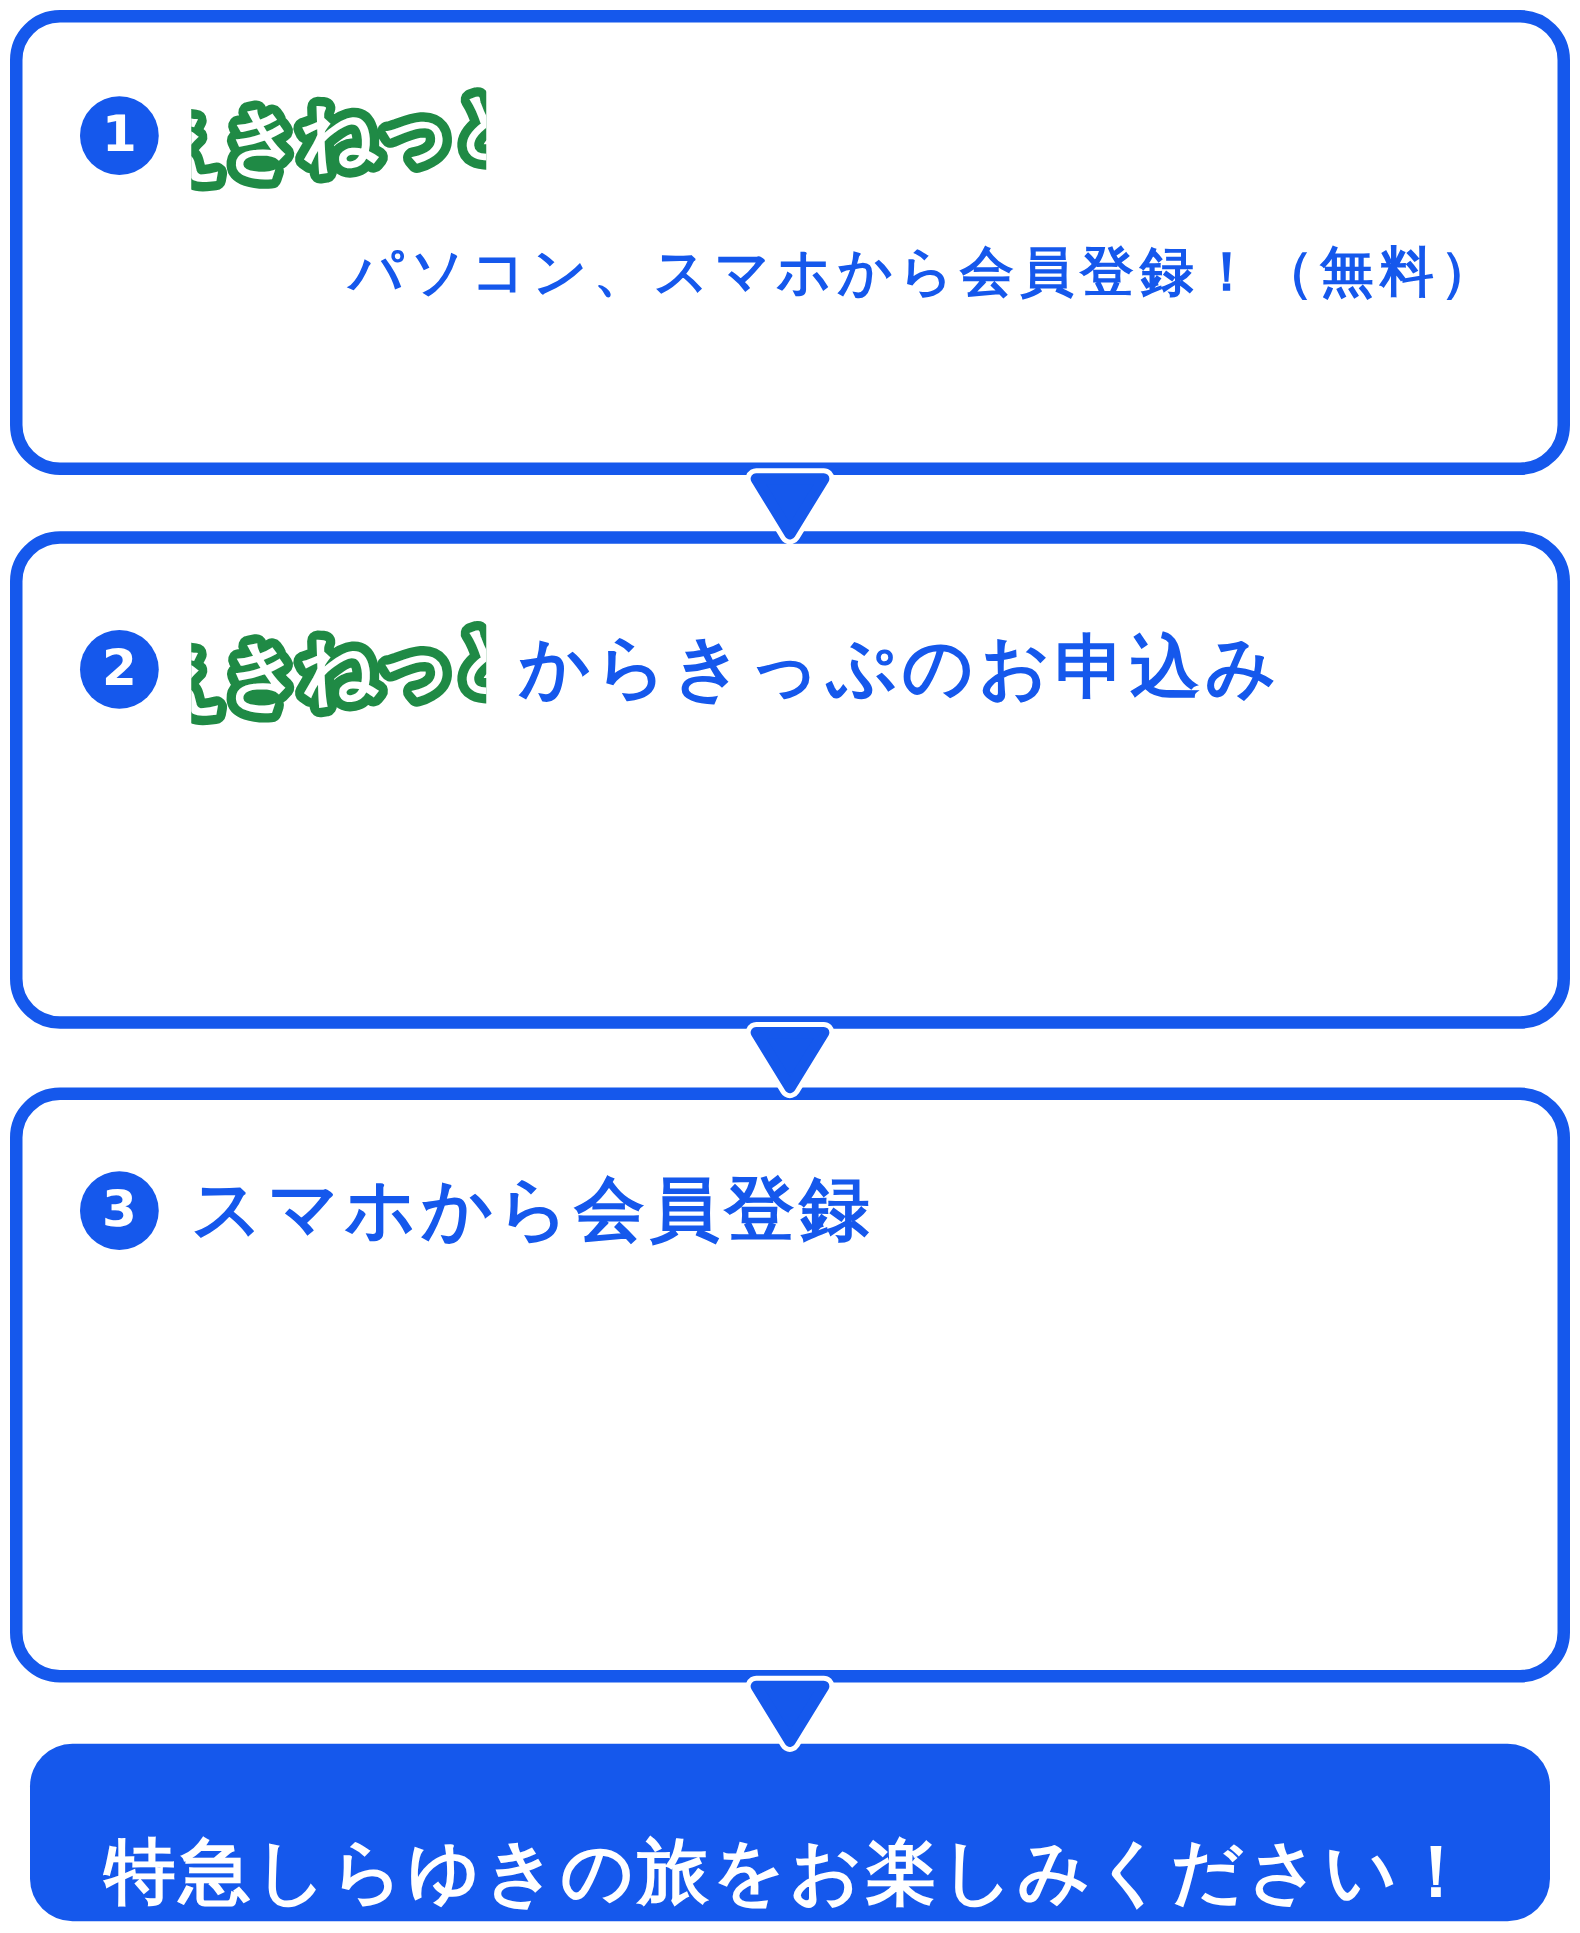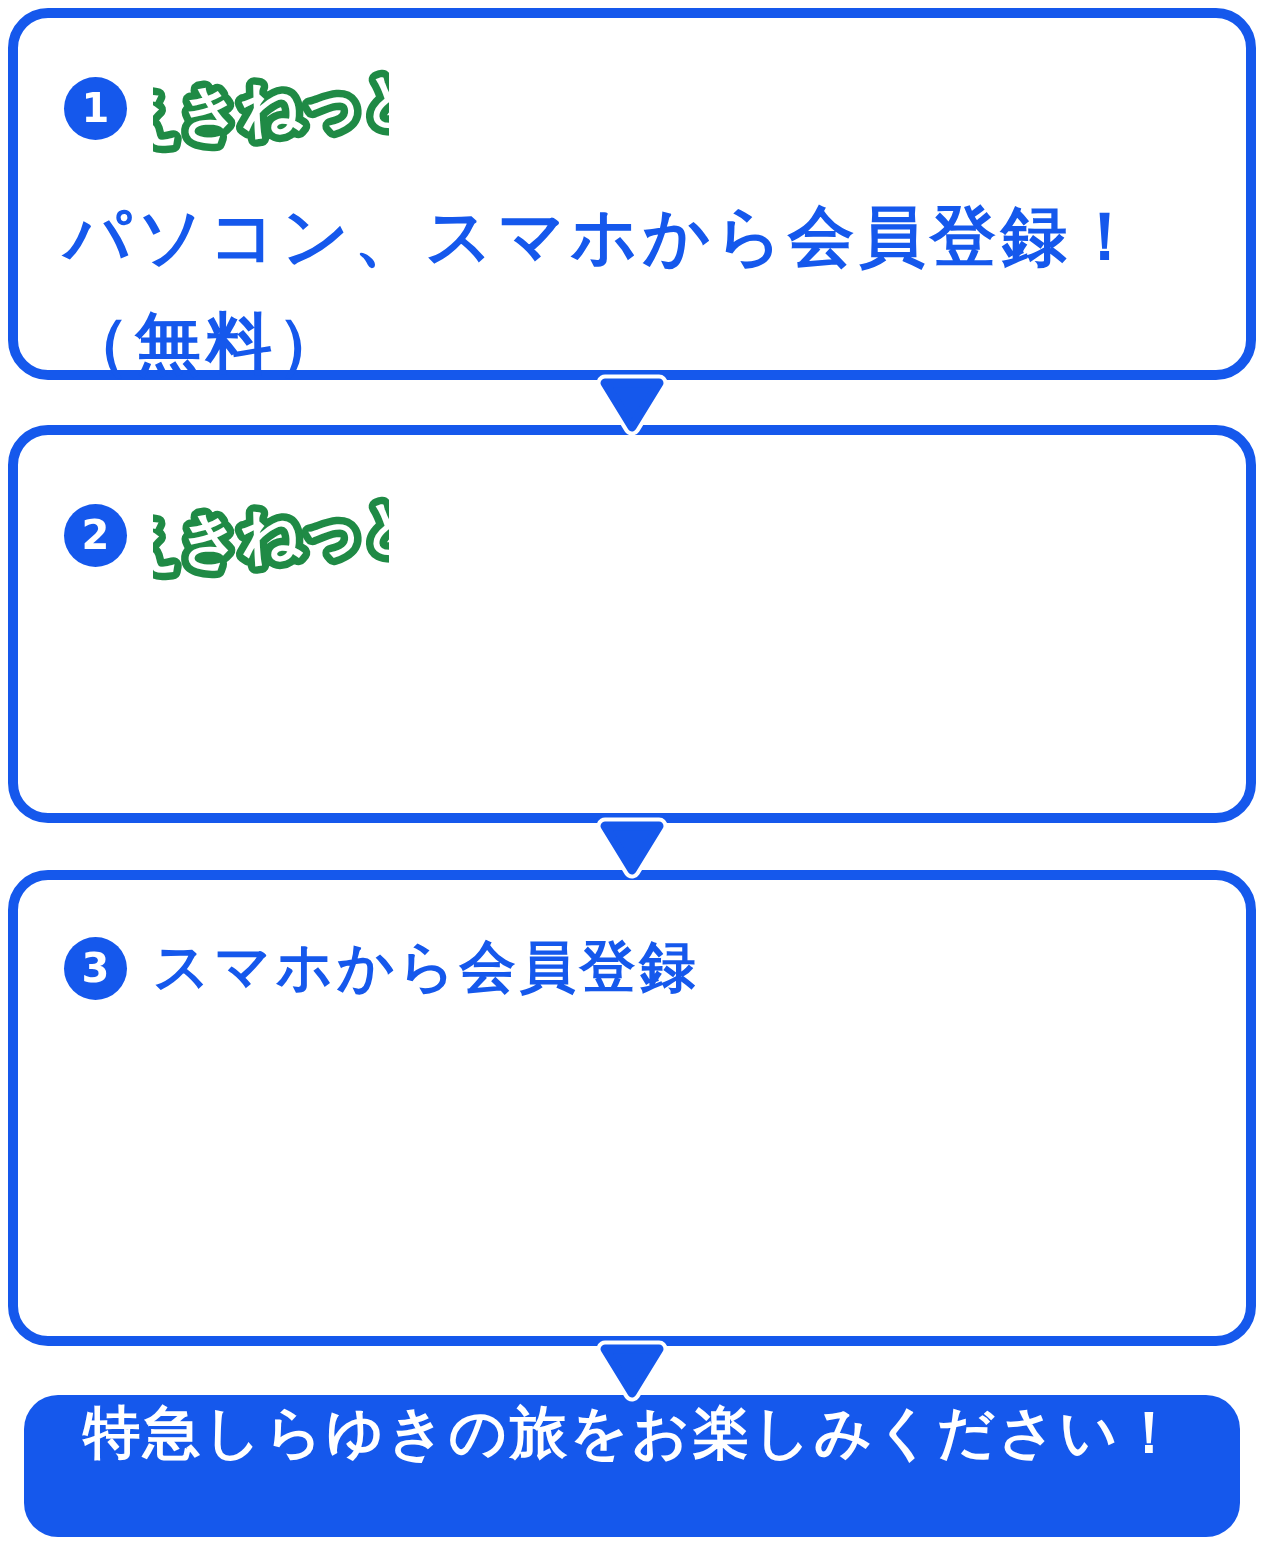--- a/index.html
+++ b/index.html
@@ -50,24 +50,25 @@
   .step-title{
     color:var(--blue);
     font-size:56px;
     font-weight:bold;
     letter-spacing:4px;
     white-space:nowrap;
   }
   .step-body{
     margin-top:28px;
     color:var(--blue);
-    font-size:66px;
+    font-size:43px;
     font-weight:bold;
     letter-spacing:5px;
     line-height:1.62;
+    text-align:right;
   }
   .gap{
     position:relative;
     z-index:3;
   }
   .gap.g1{height:45px;}
   .gap.g2{height:47px;}
   .gap.g3{height:49px;}
   .down-arrow{
     position:absolute;
@@ -75,21 +76,21 @@
     top:-9px;
     transform:translateX(-50%);
     z-index:3;
   }
   .banner{
     margin:0 24px;
     height:142px;
     background:var(--blue);
     border-radius:34px;
     display:flex;
-    align-items:flex-start;
+    align-items:flex-end;
     justify-content:center;
   }
   .banner-text{
     color:var(--white);
     font-size:57px;
     font-weight:bold;
     letter-spacing:3px;
     white-space:nowrap;
   }
   .logo-stroke{
@@ -136,20 +137,21 @@
       <path class="tri-fill" d="M11 12 L65 12 L38 56 Z"></path>
     </svg>
   </div>
 
   <section class="step-card h2">
     <div class="step-header">
       <span class="step-num">2</span>
       <svg class="ekinet-logo" width="236" height="96" viewBox="0 0 236 96" aria-hidden="true">
         <text class="logo-stroke" x="118" y="68" text-anchor="middle" transform="rotate(-4 118 48)">えきねっと</text>
       </svg>
+      <h2 class="step-title">からきっぷのお申込み</h2>
     </div>
   </section>
 
   <div class="gap g2">
     <svg class="down-arrow" width="76" height="66" viewBox="0 0 76 66" aria-hidden="true">
       <path class="tri-outline" d="M11 12 L65 12 L38 56 Z"></path>
       <path class="tri-fill" d="M11 12 L65 12 L38 56 Z"></path>
     </svg>
   </div>
 

